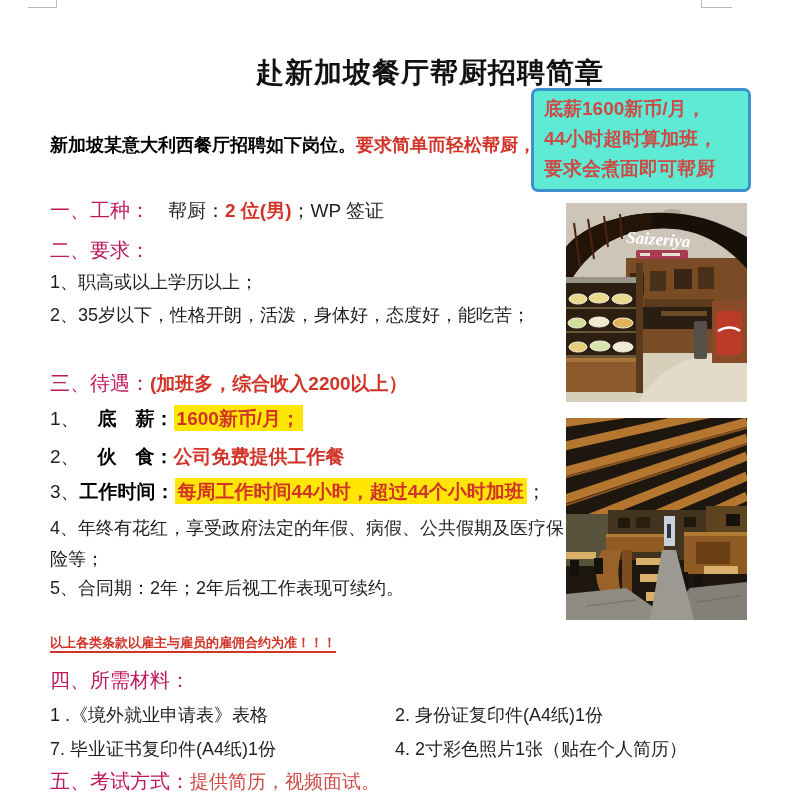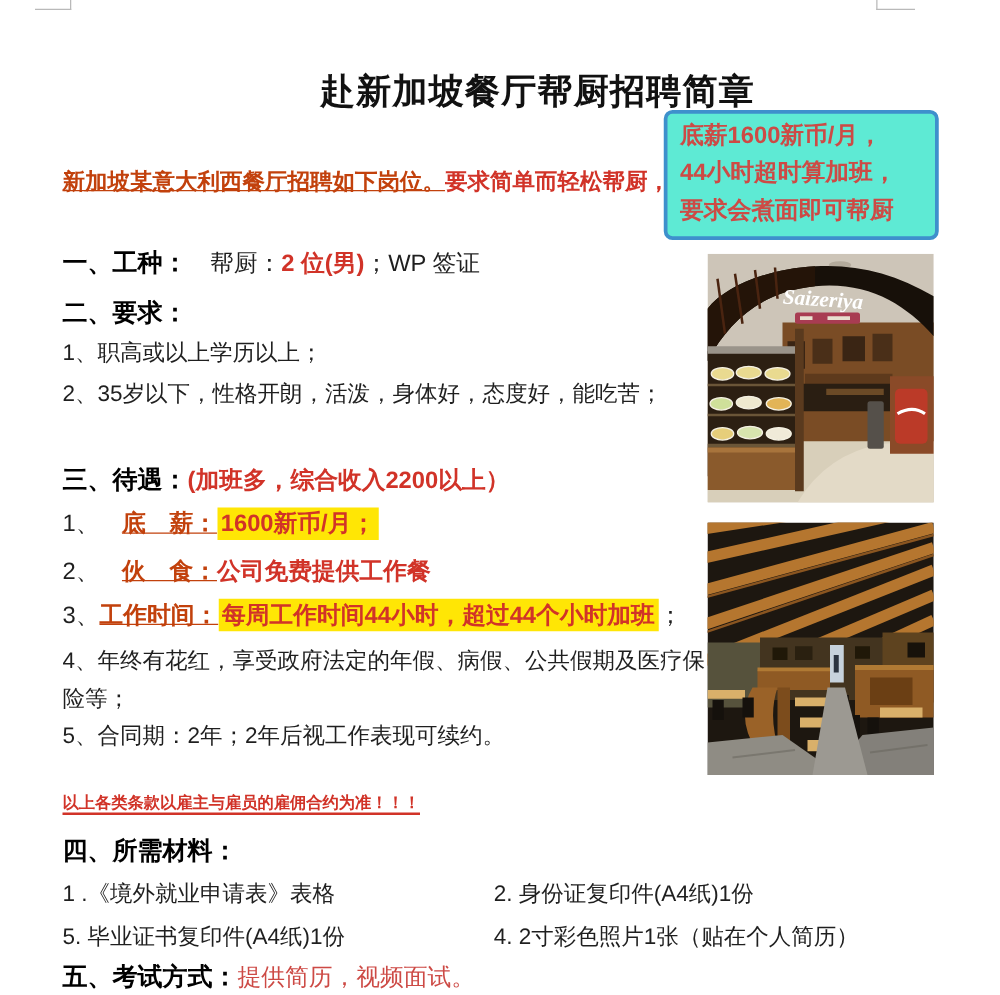--- a/index.html
+++ b/index.html
@@ -14,25 +14,25 @@
   .corner.tr{left:701px;width:30px;border-bottom:1px solid #b9b9b9;border-left:1px solid #b9b9b9;}
   .doc-title{position:absolute;top:54px;left:0;width:794px;text-align:center;
     font-family:"Liberation Serif","DejaVu Serif",serif;font-weight:700;font-size:28px;
     letter-spacing:1px;color:#111;margin-left:33px;}
   .callout{position:absolute;left:531px;top:88px;width:196px;border:3px solid var(--blue);
     border-radius:7px;padding:3px 8px 5px 10px;color:var(--red-soft);font-weight:700;
     font-size:19px;line-height:30px;background:#5eead4;}
   .line{position:absolute;left:50px;white-space:nowrap;}
   .fs18{font-size:18px;}
   .fs19{font-size:19px;}
-  .b{font-weight:700;color:#c2410c;text-decoration:underline;}
+  .b{font-weight:700;color:#000000;}
   .red{color:var(--red);font-weight:700;}
   .red-plain{color:var(--red-soft);font-weight:400;}
   .hl{background:var(--highlight);padding:3px 3px 2px 3px;}
-  .seclabel{font-size:20px;font-weight:700;color:#000000;}
+  .seclabel{font-size:20px;font-weight:400;color:#be185d;}
   .gapL{margin-left:18px;}
   .notice{color:var(--red);font-weight:700;font-size:13px;border-bottom:2px solid var(--red);
     padding-bottom:1px;}
   .col2{position:absolute;left:345px;top:0;white-space:nowrap;}
   .photo{position:absolute;left:566px;width:181px;display:block;}
   .photo1{top:203px;height:199px;}
   .photo2{top:418px;height:202px;}
   .wrapline{line-height:31px;}
 </style>
 </head>
@@ -94,21 +94,21 @@
 
   <div class="line" style="top:667px">
     <span class="seclabel">四、所需材料：</span>
   </div>
 
   <div class="line fs18" style="top:703px;width:700px">
     <span>1 .《境外就业申请表》表格</span>
     <span class="col2">2. 身份证复印件(A4纸)1份</span>
   </div>
   <div class="line fs18" style="top:737px;width:700px">
-    <span>5. 毕业证书复印件(A4纸)1份</span>
+    <span>7. 毕业证书复印件(A4纸)1份</span>
     <span class="col2">4.  2寸彩色照片1张（贴在个人简历）</span>
   </div>
 
   <div class="line" style="top:768px">
     <span class="seclabel">五、考试方式：</span><span class="red-plain fs19">提供简历，视频面试。</span>
   </div>
 
   <svg class="photo photo1" viewBox="0 0 181 199">
     <rect x="0" y="0" width="181" height="199" fill="#cdc5b8"></rect>
     <ellipse cx="106" cy="9" rx="9" ry="3" fill="#b3aa9b"></ellipse>

